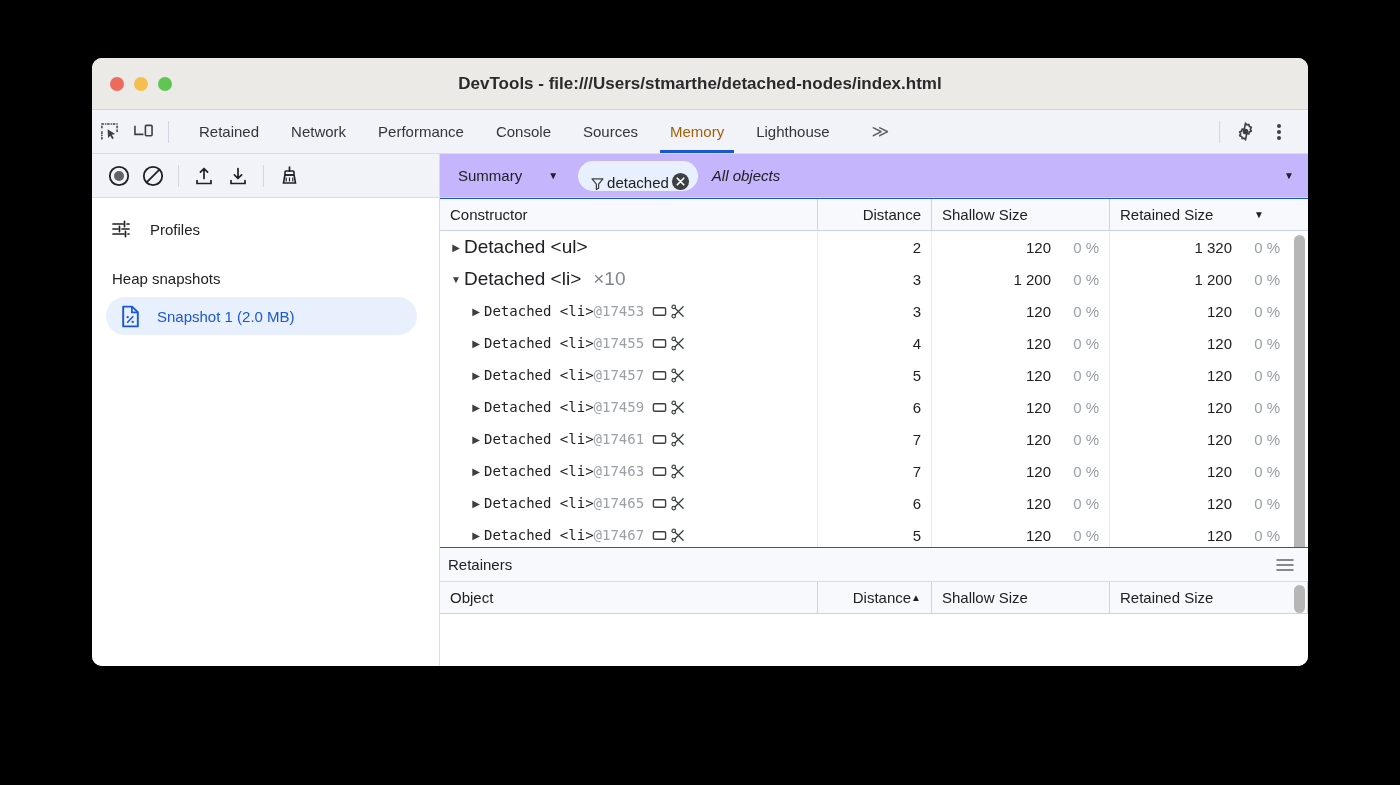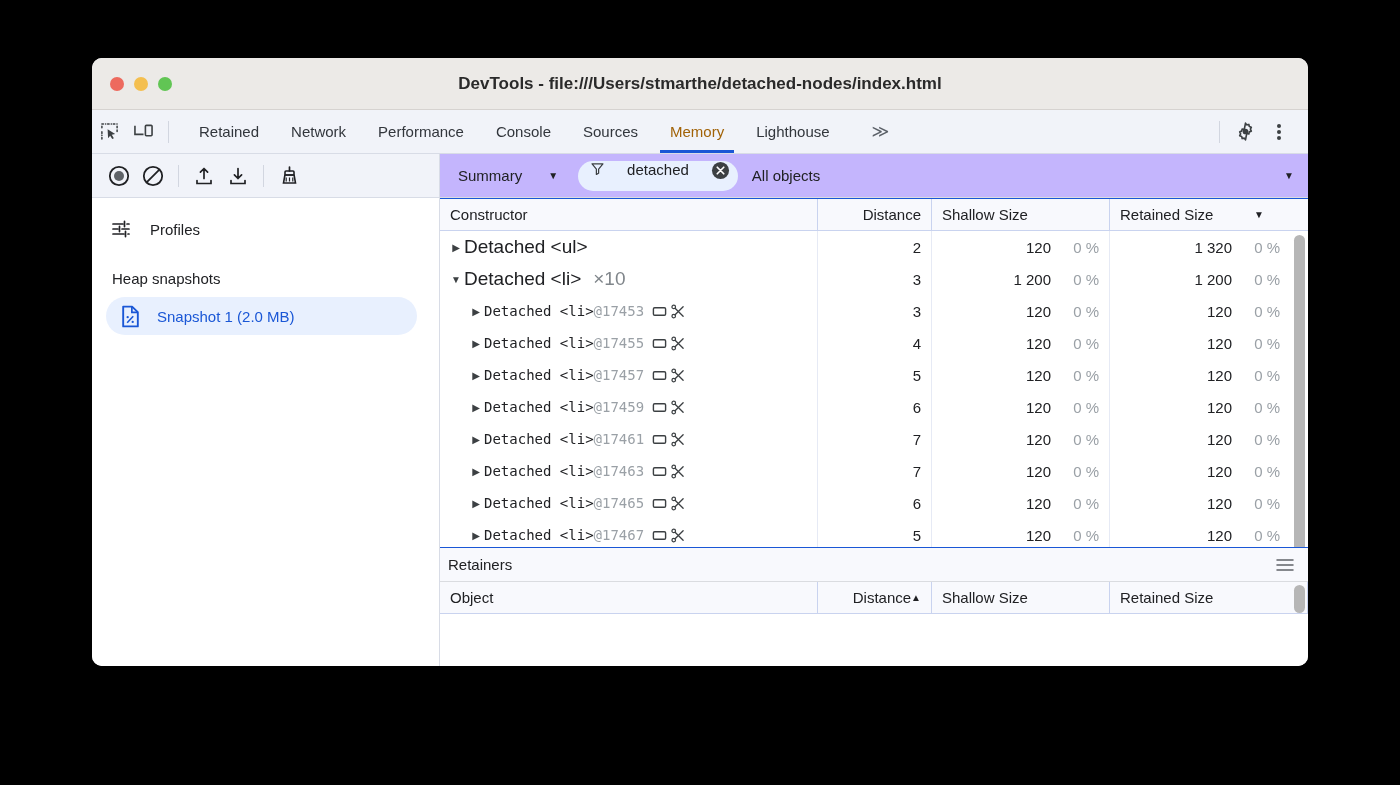--- a/index.html
+++ b/index.html
@@ -71,28 +71,28 @@
   .subbar-right {
     flex: 1; background: #c4b5fd; display: flex; align-items: center;
     border-bottom: 1px solid #dadce0; padding-left: 8px;
   }
   .select-btn {
     display: flex; align-items: center; gap: 26px;
     font-size: 15px; color: #202124; padding: 0 10px;
   }
   .caret { font-size: 10px; color: #202124; }
   .filter-chip {
-    display: flex; align-items: flex-start; gap: 22px;
+    display: flex; align-items: flex-end; gap: 2px;
     background: #e8f0fe; border-radius: 16px;
     height: 30px; padding: 0 8px 0 12px; margin-left: 10px;
   }
   .filter-chip .txt { font-size: 15px; color: #202124; }
   .allobj {
     flex: 1; display: flex; align-items: center; justify-content: space-between;
-    font-size: 15px; color: #202124; padding: 0 14px 0 14px;
+    font-size: 15px; color: #202124; padding: 0 14px 0 14px; font-style: italic;
   }
   
   .body { flex: 1; display: flex; min-height: 0; }
   .sidebar {
     width: 348px; background: #fff; flex: none;
     border-right: 1px solid #d8dce6; padding-top: 12px;
   }
   .side-row {
     display: flex; align-items: center; gap: 18px;
     height: 38px; padding: 0 18px; font-size: 15px; color: #202124;

